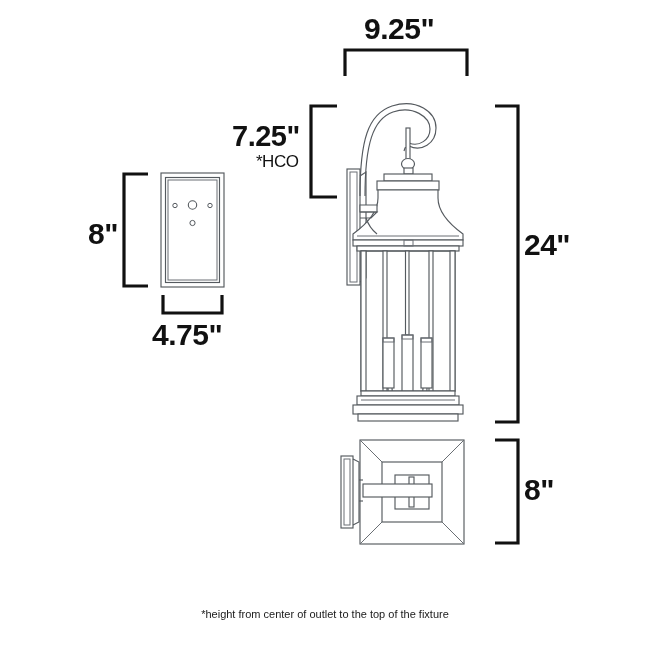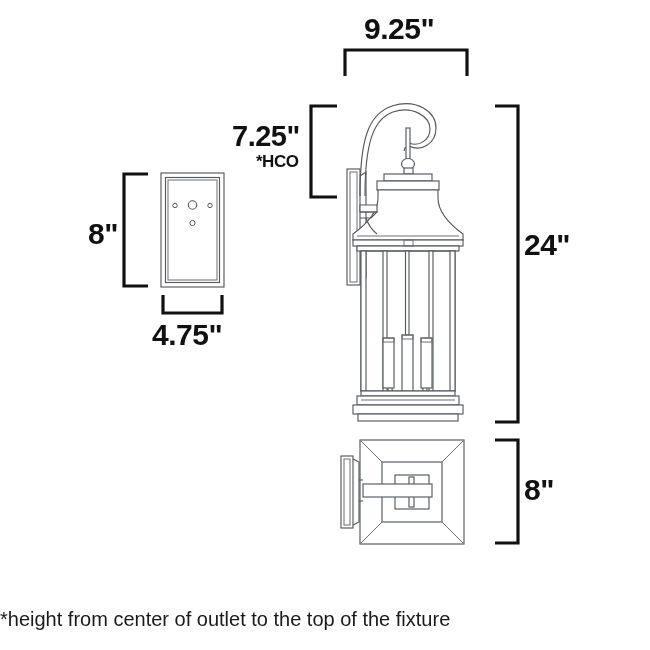--- a/index.html
+++ b/index.html
@@ -37,21 +37,21 @@
   }
   .dim-7-25 {
     left: 232px;
     top: 120px;
     font-size: 29px;
   }
   .dim-hco {
     left: 256px;
     top: 152px;
     font-size: 17px;
-    font-weight: 700;
+    font-weight: 400;
   }
   .dim-8-left {
     left: 88px;
     top: 217px;
     font-size: 30px;
   }
   .dim-4-75 {
     left: 152px;
     top: 318px;
     font-size: 30px;
@@ -64,22 +64,22 @@
   .dim-8-right {
     left: 524px;
     top: 473px;
     font-size: 30px;
   }
   .footnote {
     position: absolute;
     left: 0;
     top: 608px;
     width: 650px;
-    text-align: left;
-    font-size: 20px;
+    text-align: center;
+    font-size: 11px;
     font-family: "Liberation Sans", sans-serif;
     color: #1a1a1a;
   }
   svg.drawing {
     position: absolute;
     left: 0;
     top: 0;
     width: 650px;
     height: 650px;
   }

